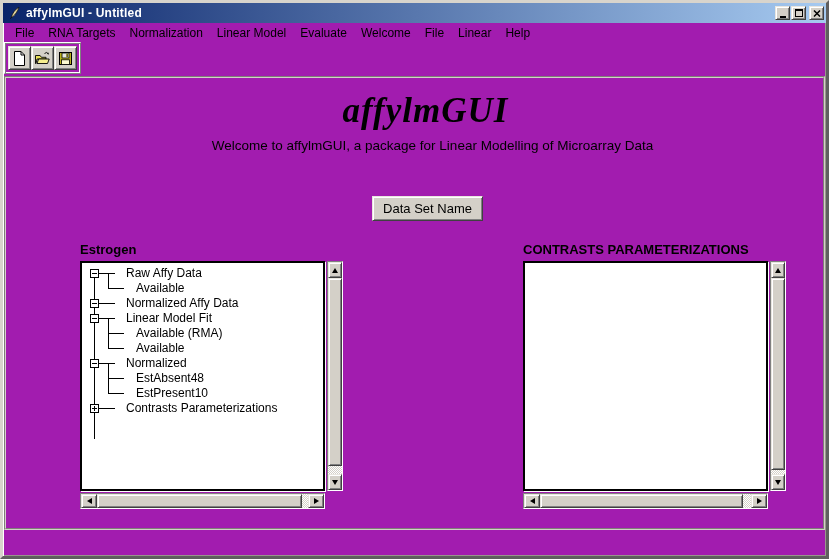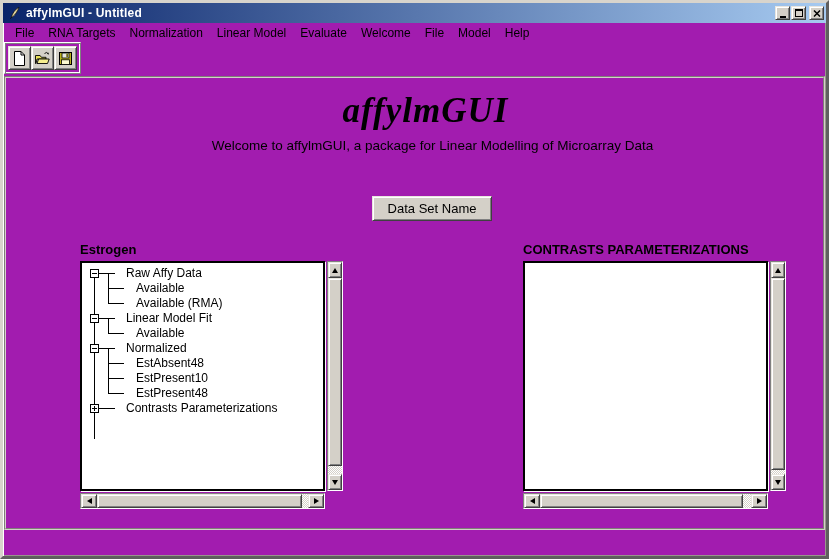--- a/index.html
+++ b/index.html
@@ -60,21 +60,21 @@
     position:absolute; top:88px; left:0; width:823px; text-align:center; padding-left:22px;
     font-family:"Liberation Serif", serif; font-style:italic; font-weight:bold;
     font-size:35px; margin:0; letter-spacing:1px;
   }
   .welcome {
     position:absolute; top:135px; left:0; width:823px; text-align:center; 
     font-size:13.5px;
     margin-left:18px;
   }
   .dataset-btn {
-    position:absolute; left:369px; top:193px; width:120px; height:25px;
+    position:absolute; left:369px; top:193px; width:111px; height:25px;
     background:#d4d0c8; font-size:13px; font-family:"Liberation Sans", sans-serif;
     border:1px solid; border-color:#e9e6df #404040 #404040 #e9e6df;
     box-shadow:inset 1px 1px 0 #ffffff, inset -1px -1px 0 #808080;
     display:flex; align-items:center; justify-content:center;
   }
 
   .panel-header { position:absolute; font-size:13px; font-weight:bold; width:263px; top:239px; }
   .panel-header.left  { left:77px; }
   .panel-header.right { left:520px; }
 
@@ -170,21 +170,21 @@
   </div>
 
   <div class="menubar">
     <span class="menu-item">File</span>
     <span class="menu-item">RNA Targets</span>
     <span class="menu-item">Normalization</span>
     <span class="menu-item">Linear Model</span>
     <span class="menu-item">Evaluate</span>
     <span class="menu-item">Welcome</span>
     <span class="menu-item">File</span>
-    <span class="menu-item">Model</span>
+    <span class="menu-item">Linear</span>
     <span class="menu-item">Help</span>
   </div>
 
   <div class="toolbar">
     <div class="tb-btn">
       <svg width="17" height="17" viewBox="0 0 17 17">
         <path d="M3.5 1.5 h6.5 l3.5 3.5 v10.5 h-10 z" fill="#ffffff" stroke="#000"></path>
         <path d="M10 1.5 v3.5 h3.5" fill="none" stroke="#000"></path>
       </svg>
     </div>
@@ -225,30 +225,35 @@
         <span class="t-box"></span>
         <span class="t-label p">Raw Affy Data</span>
       </div>
       <div class="trow">
         <span class="cvert"></span>
         <span class="cstub"></span>
         <span class="t-label c">Available</span>
       </div>
 
       <div class="trow">
-        <span class="cvert"></span>
-        <span class="cstub"></span>
-        <span class="t-label c">Available (RMA)</span>
-      </div>
-
+        <span class="pline"></span>
+        <span class="t-box"></span>
+        <span class="t-label p">Normalized Affy Data</span>
+      </div>
       <div class="trow">
         <span class="pline"></span>
         <span class="t-box"></span>
         <span class="t-label p">Linear Model Fit</span>
       </div>
+
+      <div class="trow">
+        <span class="cvert"></span>
+        <span class="cstub"></span>
+        <span class="t-label c">Available (RMA)</span>
+      </div>
       <div class="trow">
         <span class="cvert"></span>
         <span class="cstub"></span>
         <span class="t-label c">Available</span>
       </div>
 
       <div class="trow">
         <span class="pline"></span>
         <span class="t-box"></span>
         <span class="t-label p">Normalized</span>
@@ -256,25 +261,20 @@
       <div class="trow">
         <span class="cvert"></span>
         <span class="cstub"></span>
         <span class="t-label c">EstAbsent48</span>
       </div>
       <div class="trow">
         <span class="cvert"></span>
         <span class="cstub"></span>
         <span class="t-label c">EstPresent10</span>
       </div>
-      <div class="trow">
-        <span class="cvert"></span>
-        <span class="cstub"></span>
-        <span class="t-label c">EstPresent48</span>
-      </div>
 
       <div class="trow">
         <span class="pline"></span>
         <span class="t-box plus"></span>
         <span class="t-label p">Contrasts Parameterizations</span>
       </div>
     </div>
   </div>
 
   <div class="scrollbar v left">

